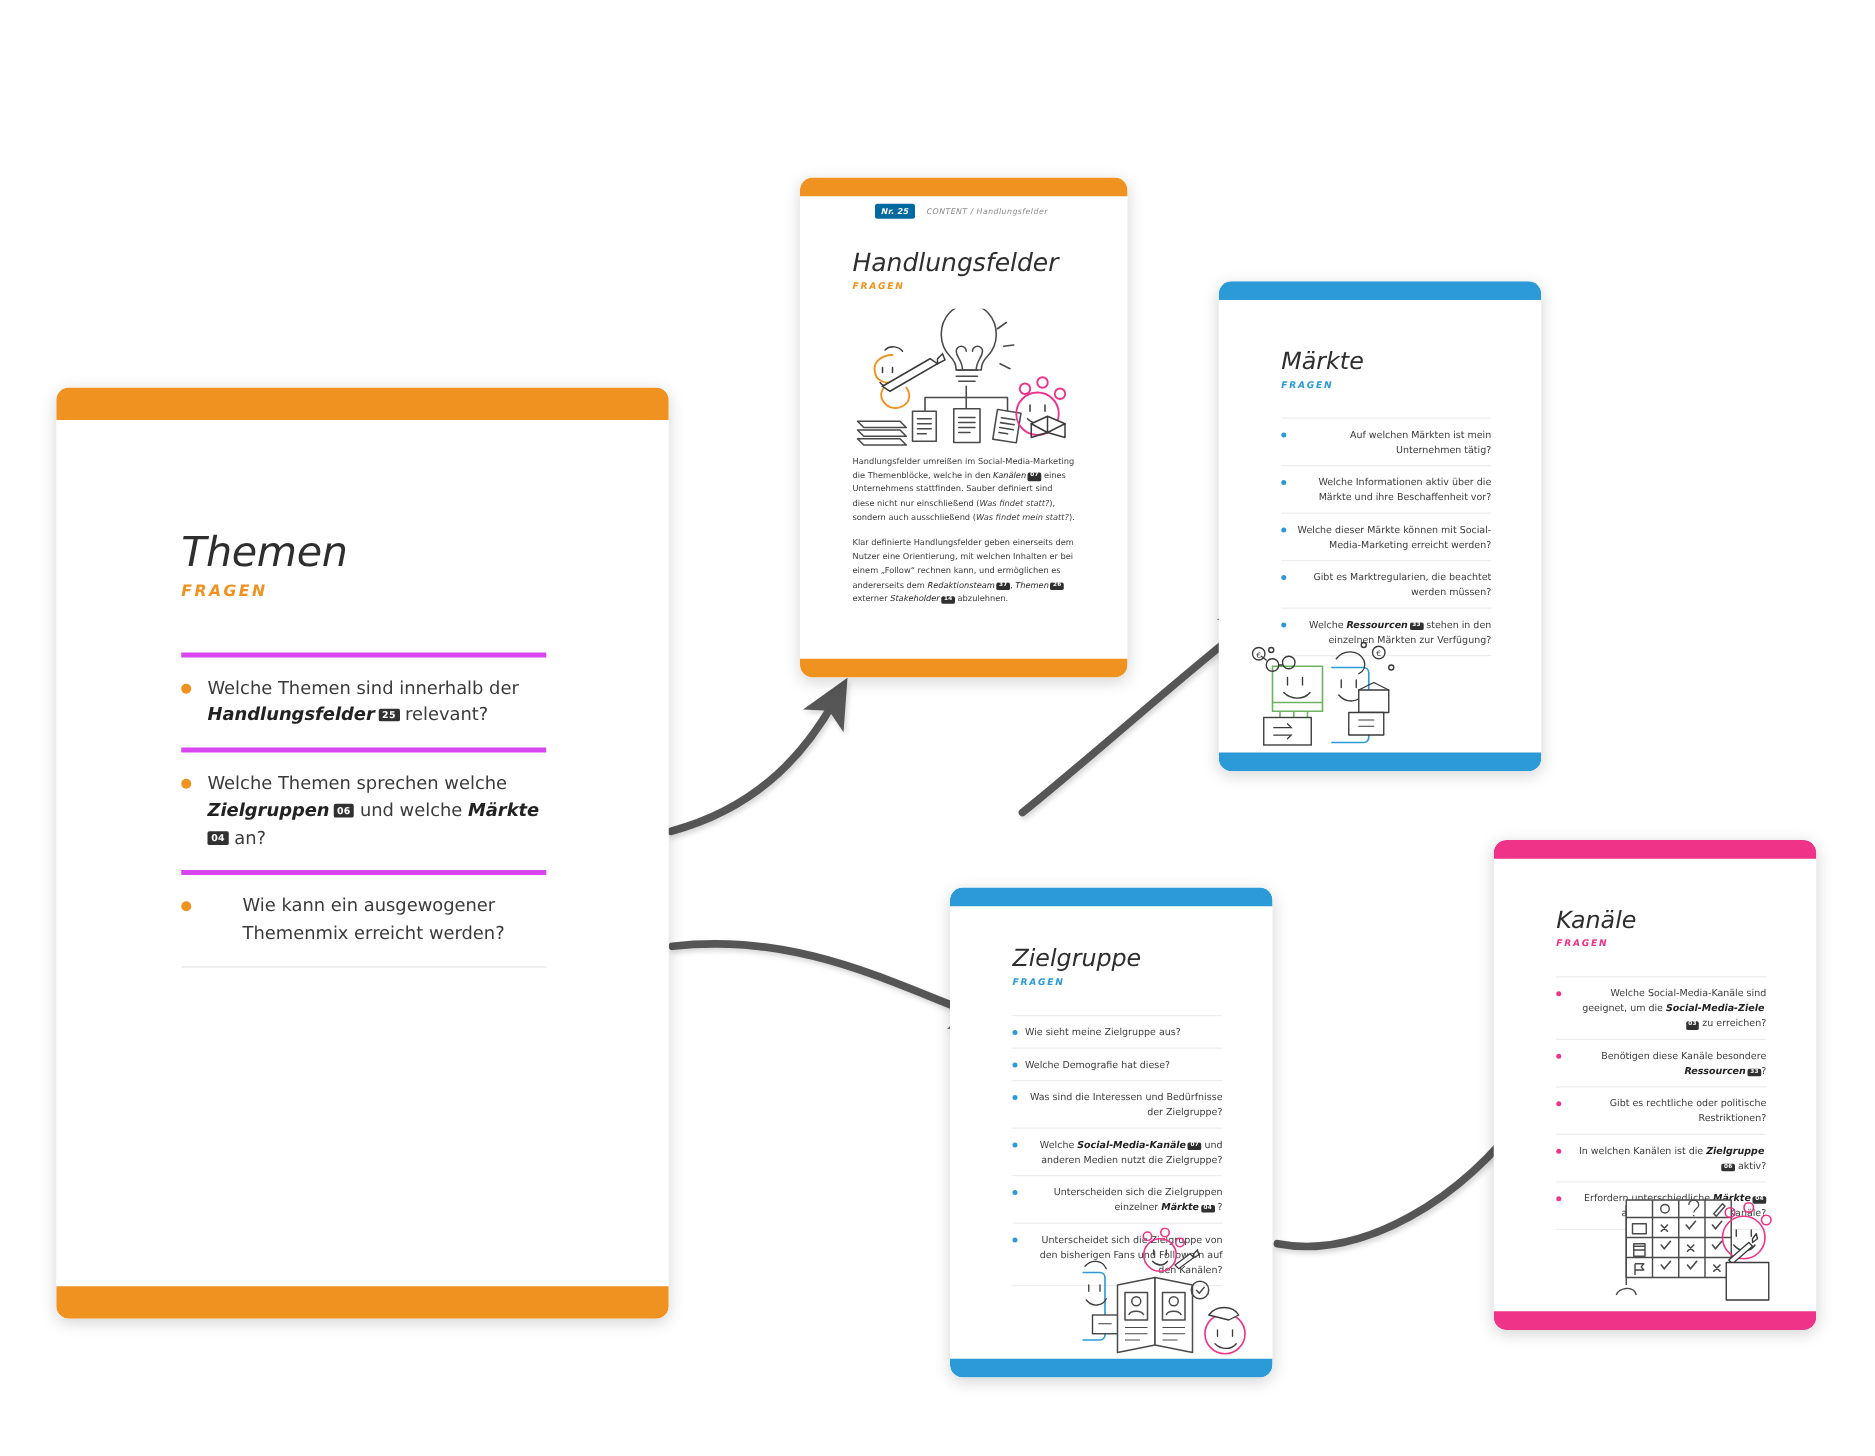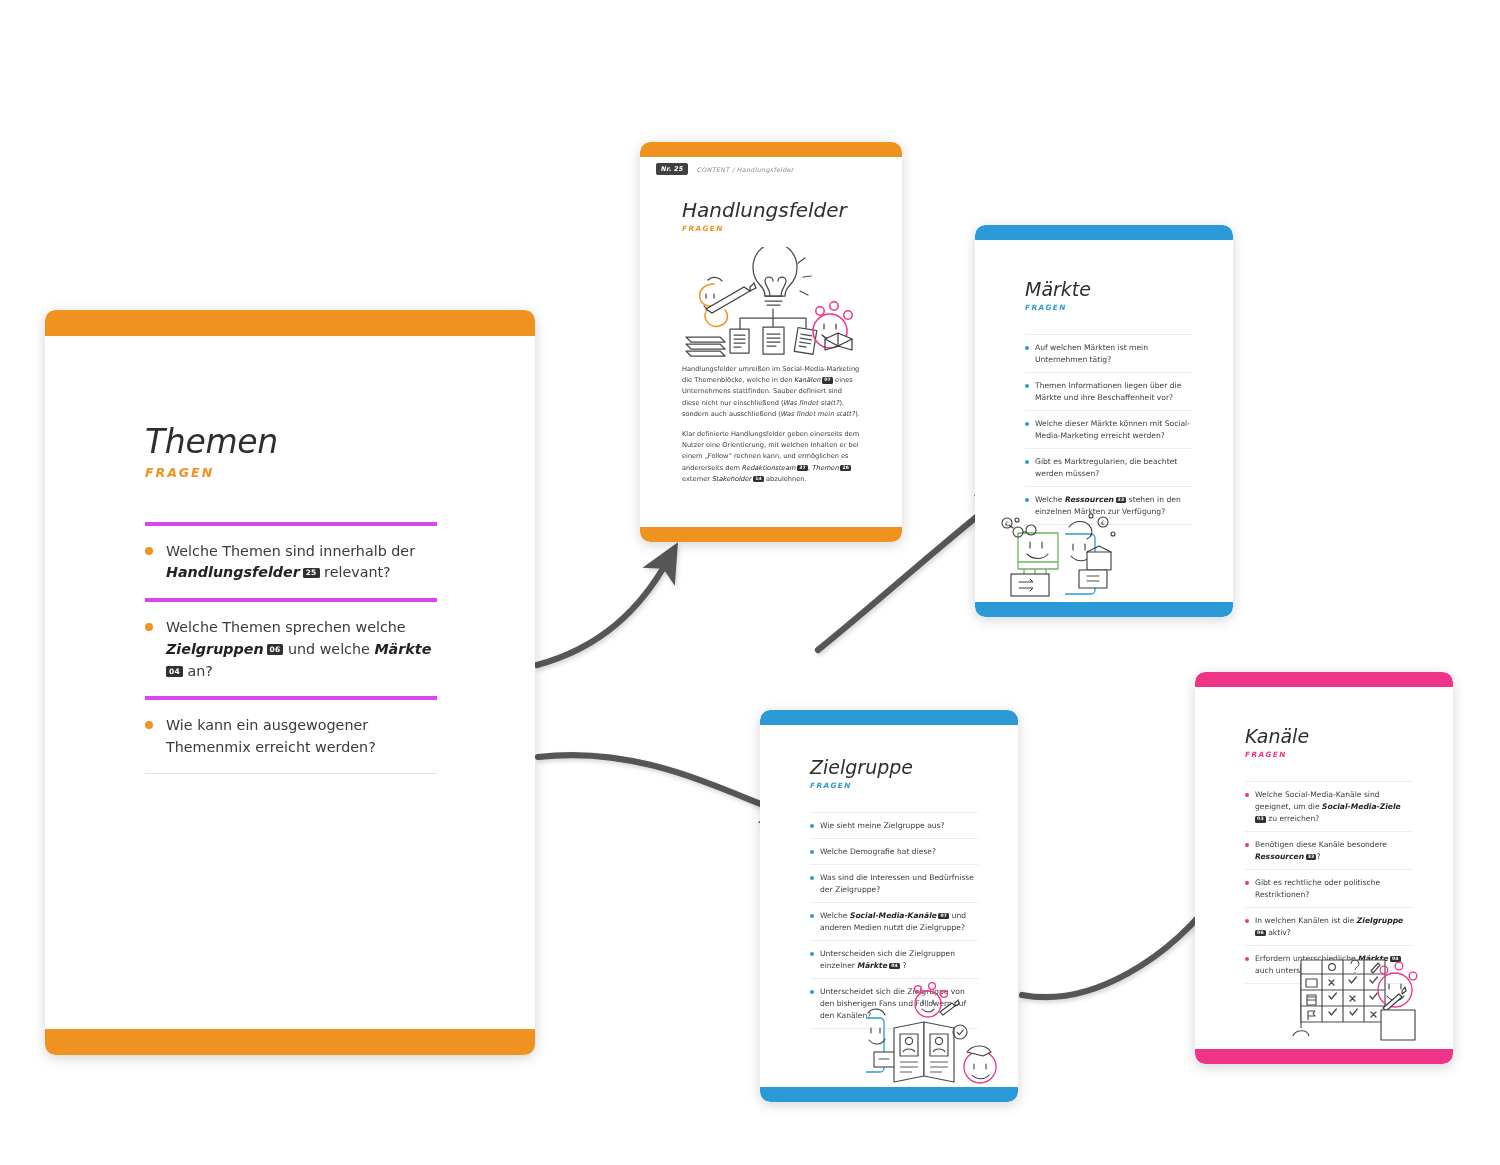--- a/index.html
+++ b/index.html
@@ -48,21 +48,21 @@
   .subtitle-big {
     font-size:12.5px; font-weight:700; font-style:italic;
     letter-spacing:2.0px; margin:5px 0 0 0;
   }
   .qlist-big { margin-top:42px; width:292px; }
   .qlist-big .qrow {
     border-top:4px solid #d946ef;
     padding:15px 0 14px 0;
     display:flex; align-items:flex-start;
   }
-  .qlist-big .qrow:last-child { border-bottom:1px solid #e3e3e3; }
+  .qlist-big .qrow:last-child { border-bottom:1px solid #e3e3e3;gap:28px; }
   .qlist-big .dot {
     width:8px; height:8px; border-radius:50%;
     margin:6px 13px 0 0; flex:0 0 8px;
   }
   .qlist-big .qtext {
     font-size:14.3px; line-height:1.52; color:#3a3a3a;
     font-family:"DejaVu Sans", sans-serif;
   }
   .qtext b { font-style:italic; font-weight:700; color:#222; }
   .badge {
@@ -93,32 +93,33 @@
   .qlist-sm .qrow {
     border-top:1px solid #ededed;
     padding:7px 0 6px 0;
     display:flex; align-items:flex-start;
   }
   .qlist-sm .qrow:last-child { border-bottom:1px solid #ededed; }
   .qlist-sm .dot {
     width:4px; height:4px; border-radius:50%;
     margin:4px 6px 0 0; flex:0 0 4px;
   }
-  .qlist-sm .qtext { font-size:7.6px; line-height:1.58; color:#3c3c3c; }
+  .qlist-sm .qtext { font-size:7.6px; line-height:1.58; color:#3c3c3c;text-align:right; }
   .qlist-sm .badge { font-size:4.6px; padding:1px 2px; vertical-align:1px; }
 
   
   #card-hf { left:640px; top:142px; width:262px; height:400px; }
   #card-hf .bar-top, #card-hf .bar-bot { height:15px; }
   .hf-head { position:absolute; left:16px; top:21px; right:12px; display:flex; align-items:center; }
   .nr-badge {
-    background:#404040; color:#fff;
+    background:#0369a1; color:#fff;
     font-size:6.4px; font-weight:700; font-style:italic;
     padding:3px 5px; border-radius:2px; letter-spacing:0.2px;
     line-height:1;
+    margin-left:44px;
   }
   .crumb {
     font-size:6.2px; font-style:italic; color:#8a8a8a;
     margin-left:9px; letter-spacing:0.4px;
   }
   .hf-title-wrap { position:absolute; left:42px; top:58px; }
   .hf-body {
     position:absolute; left:42px; top:222px; width:178px;
     font-size:6.6px; line-height:1.70; color:#3c3c3c;
   }
@@ -261,21 +262,21 @@
     <div class="inner">
       <h2 class="title-sm">Märkte</h2>
       <p class="subtitle-sm" style="color:#2B9AD6">FRAGEN</p>
       <div class="qlist-sm" id="maerkte-questions">
           <div class="qrow">
             <span class="dot" style="background: rgb(43, 154, 214);"></span>
             <div class="qtext">Auf welchen Märkten ist mein Unternehmen tätig?</div>
           </div>
           <div class="qrow">
             <span class="dot" style="background: rgb(43, 154, 214);"></span>
-            <div class="qtext">Themen Informationen liegen über die Märkte und ihre Beschaffenheit vor?</div>
+            <div class="qtext">Welche Informationen aktiv über die Märkte und ihre Beschaffenheit vor?</div>
           </div>
           <div class="qrow">
             <span class="dot" style="background: rgb(43, 154, 214);"></span>
             <div class="qtext">Welche dieser Märkte können mit Social-Media-Marketing erreicht werden?</div>
           </div>
           <div class="qrow">
             <span class="dot" style="background: rgb(43, 154, 214);"></span>
             <div class="qtext">Gibt es Marktregularien, die beachtet werden müssen?</div>
           </div>
           <div class="qrow">

